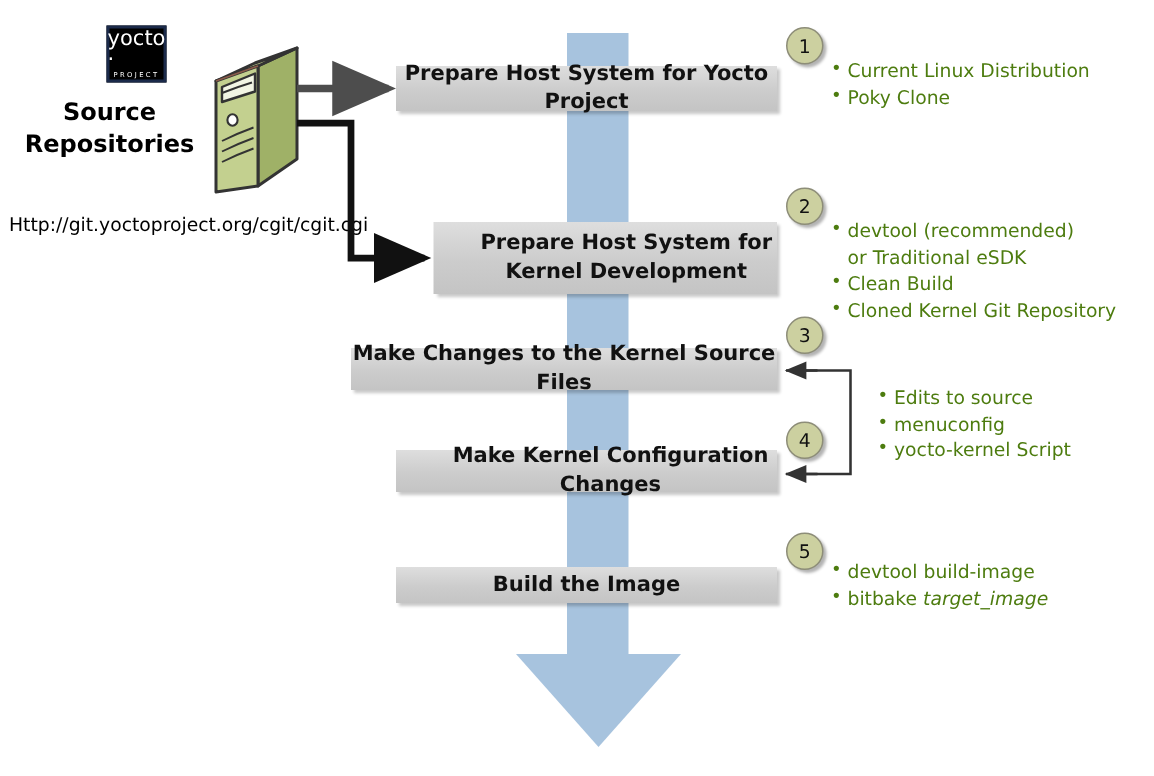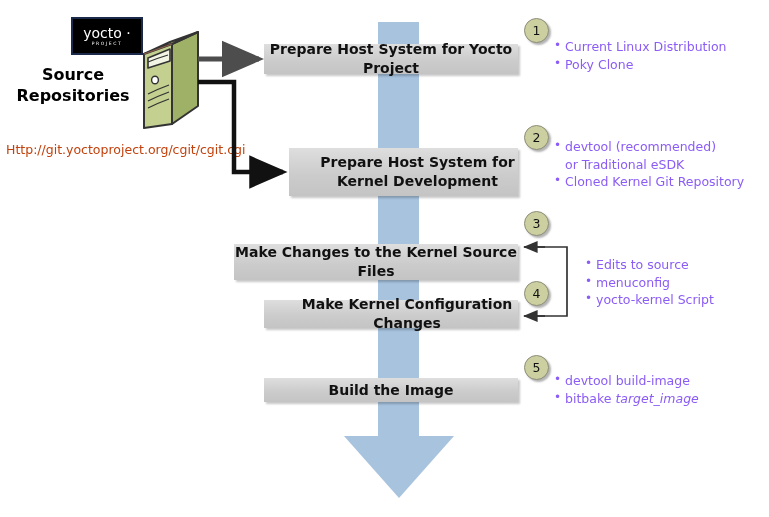--- a/index.html
+++ b/index.html
@@ -40,21 +40,21 @@
     border-left: 55px solid transparent;
     border-right: 55px solid transparent;
     border-top: 62px solid #a7c3de;
   }
 
   
   .yocto-logo {
     position: absolute;
     left: 71px;
     top: 17px;
-    width: 72px;
+    width: 40px;
     height: 38px;
     background: #000000;
     border: 2px solid #1b2a4a;
     box-sizing: border-box;
     display: flex;
     flex-direction: column;
     align-items: center;
     justify-content: center;
     line-height: 1;
   }
@@ -82,21 +82,21 @@
     font-weight: bold;
     font-size: 16px;
     line-height: 21px;
     color: #000000;
   }
   .repo-url {
     position: absolute;
     left: 6px;
     top: 142px;
     font-size: 12.5px;
-    color: #c2410c;
+    color: #000000;
     white-space: nowrap;
   }
 
   
   .server {
     position: absolute;
     left: 128px;
     top: 28px;
     width: 72px;
     height: 104px;
@@ -112,21 +112,21 @@
     justify-content: center;
     text-align: center;
     font-size: 14px;
     line-height: 19px;
     color: #111111;
     box-sizing: border-box;
     font-weight: bold;
   }
   #box-1 { left: 264px; top: 44px;  width: 254px; height: 30px; }
   #box-2 { left: 289px; top: 148px; width: 229px; height: 48px; padding-left: 28px; }
-  #box-3 { left: 234px; top: 244px; width: 284px; height: 36px; }
+  #box-3 { left: 234px; top: 232px; width: 284px; height: 28px; }
   #box-4 { left: 264px; top: 300px; width: 254px; height: 28px; padding-left: 32px; }
   #box-5 { left: 264px; top: 378px; width: 254px; height: 24px; }
 
   
   .step-circle {
     position: absolute;
     width: 25px;
     height: 25px;
     border-radius: 50%;
     background: #ccd0a0;
@@ -143,21 +143,21 @@
   #circle-2 { left: 524px; top: 125px; }
   #circle-3 { left: 524px; top: 211px; }
   #circle-4 { left: 524px; top: 281px; }
   #circle-5 { left: 524px; top: 355px; }
 
   
   .bullets {
     position: absolute;
     font-size: 12.5px;
     line-height: 17.5px;
-    color: #8b5cf6;
+    color: #4d7c0f;
   }
   .bullets ul {
     margin: 0;
     padding: 0;
     list-style: none;
   }
   .bullets li {
     position: relative;
     padding-left: 12px;
     white-space: pre-line;
@@ -259,21 +259,22 @@
 
   <div class="bullets" id="bullets-1">
     <ul>
       <li>Current Linux Distribution</li>
       <li>Poky Clone</li>
     </ul>
   </div>
 
   <div class="bullets" id="bullets-2">
     <ul>
-      <li style="max-width:160px; white-space:normal;">devtool (recommended) or Traditional eSDK</li>
+      <li style="max-width:160px; white-space:normal;margin-top:7px;">devtool (recommended) or Traditional eSDK</li>
+      <li>Clean Build</li>
       <li>Cloned Kernel Git Repository</li>
     </ul>
   </div>
 
   <div class="bullets" id="bullets-3">
     <ul>
       <li>Edits to source</li>
       <li>menuconfig</li>
       <li>yocto-kernel Script</li>
     </ul>

